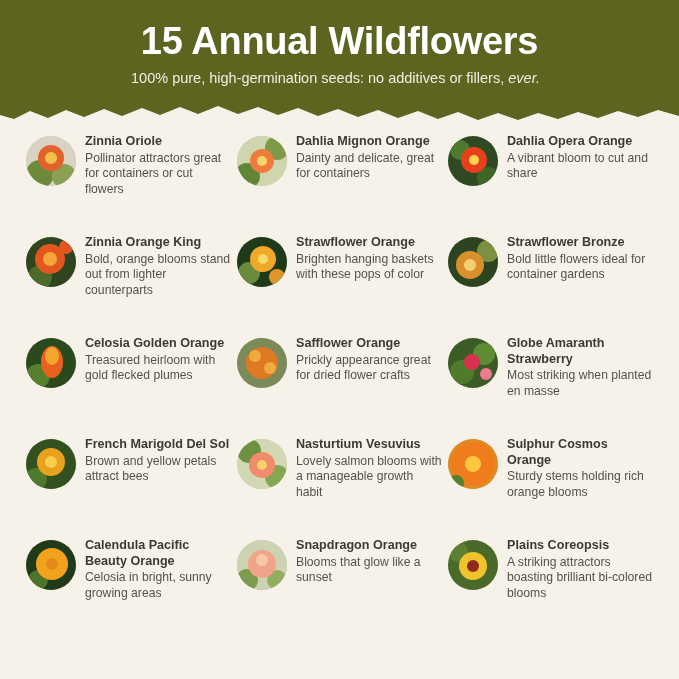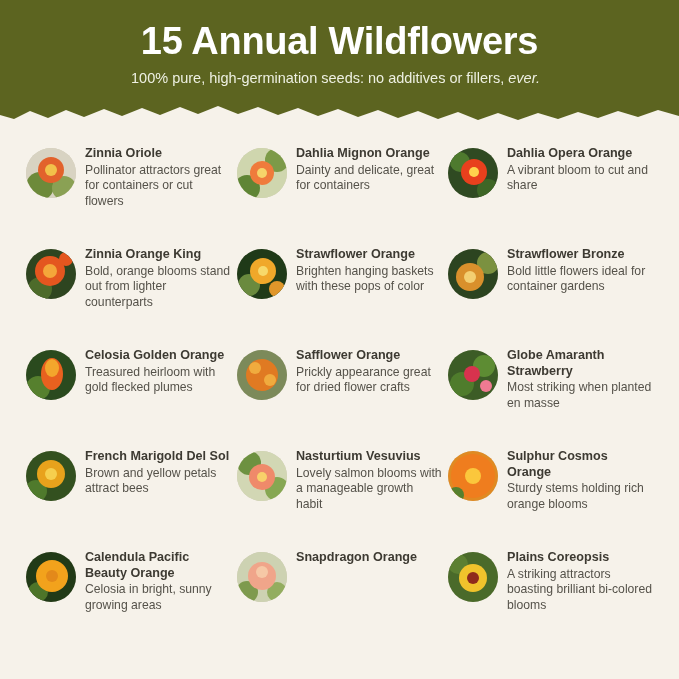--- a/index.html
+++ b/index.html
@@ -57,21 +57,21 @@
     left: 0;
     bottom: -1px;
     width: 679px;
     height: 26px;
     display: block;
   }
 
   
   .grid {
     position: absolute;
-    top: 140px;
+    top: 128px;
     left: 0;
     width: 679px;
     padding: 0 26px;
     display: grid;
     grid-template-columns: repeat(3, 1fr);
     grid-auto-rows: 101px;
     column-gap: 6px;
     row-gap: 0px;
   }
 
@@ -335,20 +335,21 @@
         <svg width="50" height="50" viewBox="0 0 50 50">
           <rect width="50" height="50" fill="#cdd2b2"></rect>
           <circle cx="10" cy="40" r="11" fill="#7e9a4e"></circle>
           <circle cx="40" cy="40" r="10" fill="#93ad5f"></circle>
           <circle cx="25" cy="24" r="14" fill="#f0a58a"></circle>
           <circle cx="25" cy="20" r="6" fill="#f6c8a6"></circle>
         </svg>
       </span>
       <span class="text">
         <span class="name" style="display:block">Snapdragon Orange</span>
+        <span class="desc" style="display:block">Blooms that glow like a sunset</span>
       </span>
     </div>
 
     <div class="item">
       <span class="thumb">
         <svg width="50" height="50" viewBox="0 0 50 50">
           <rect width="50" height="50" fill="#4a6a2a"></rect>
           <circle cx="10" cy="12" r="10" fill="#5c7f32"></circle>
           <circle cx="25" cy="26" r="14" fill="#f0c32c"></circle>
           <circle cx="25" cy="26" r="6" fill="#8e2a1c"></circle>

